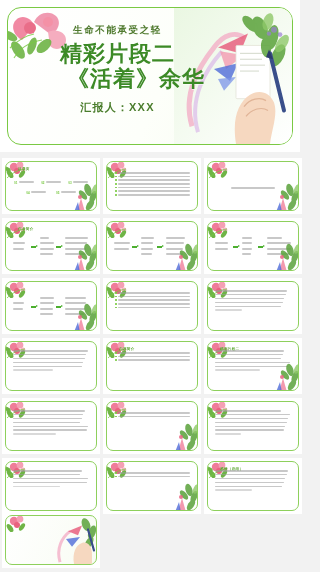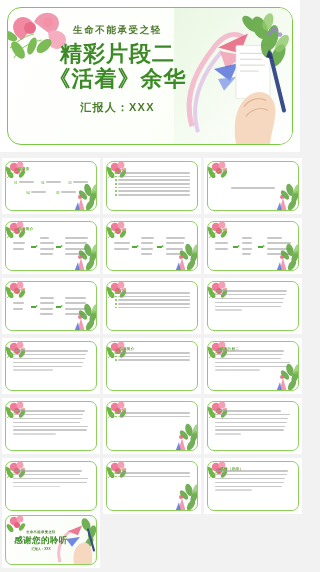--- a/index.html
+++ b/index.html
@@ -34,21 +34,21 @@
     font-size:9.5px; letter-spacing:1.6px;
     color:#4f7a2e; font-weight:bold;
     margin-bottom:5px;
   }
   .hero-main {
     font-size:22px; line-height:1.12;
     font-weight:bold; color:#3c8a26;
     letter-spacing:1px;
     text-shadow:0 1px 0 rgba(255,255,255,.6);
   }
-  .hero-main .l2 { display:block; }
+  .hero-main .l2 { display:block;text-align:right; }
   .hero-presenter {
     margin-top:9px;
     font-size:11px; letter-spacing:1.2px;
     color:#4a7d2c; font-weight:bold;
   }
 
   
   .hero-art { position:absolute; right:0; top:0; width:118px; height:100%; }
   .hero-art svg { width:100%; height:100%; display:block; }
 
@@ -1048,19 +1048,14 @@
         <path d="M12 24 L26 22 L18 32 Z" fill="#4f6bd8" opacity=".8"></path>
         <g fill="#5aa13a" opacity=".85">
           <ellipse cx="32" cy="9" rx="4" ry="7" transform="rotate(-20 32 9)"></ellipse>
           <ellipse cx="38" cy="17" rx="3.6" ry="7.4" transform="rotate(18 38 17)"></ellipse>
           <ellipse cx="35" cy="28" rx="3.4" ry="7" transform="rotate(30 35 28)"></ellipse>
         </g>
         <path d="M20 50 C18 38 22 30 28 28 C34 26 38 32 38 40 L38 50 Z" fill="#f6d8c0"></path>
         <path d="M34 14 L40 36" stroke="#3a4f8a" stroke-width="2.2" stroke-linecap="round"></path>
       </svg>
     </div>
-    <div class="final-txt">
-      <div class="final-sub">生命不能承受之轻</div>
-      <div class="final-main">感谢您的聆听</div>
-      <div class="final-pres">汇报人：XXX</div>
-    </div>
   </div>
 </div>
 
 </body></html>

